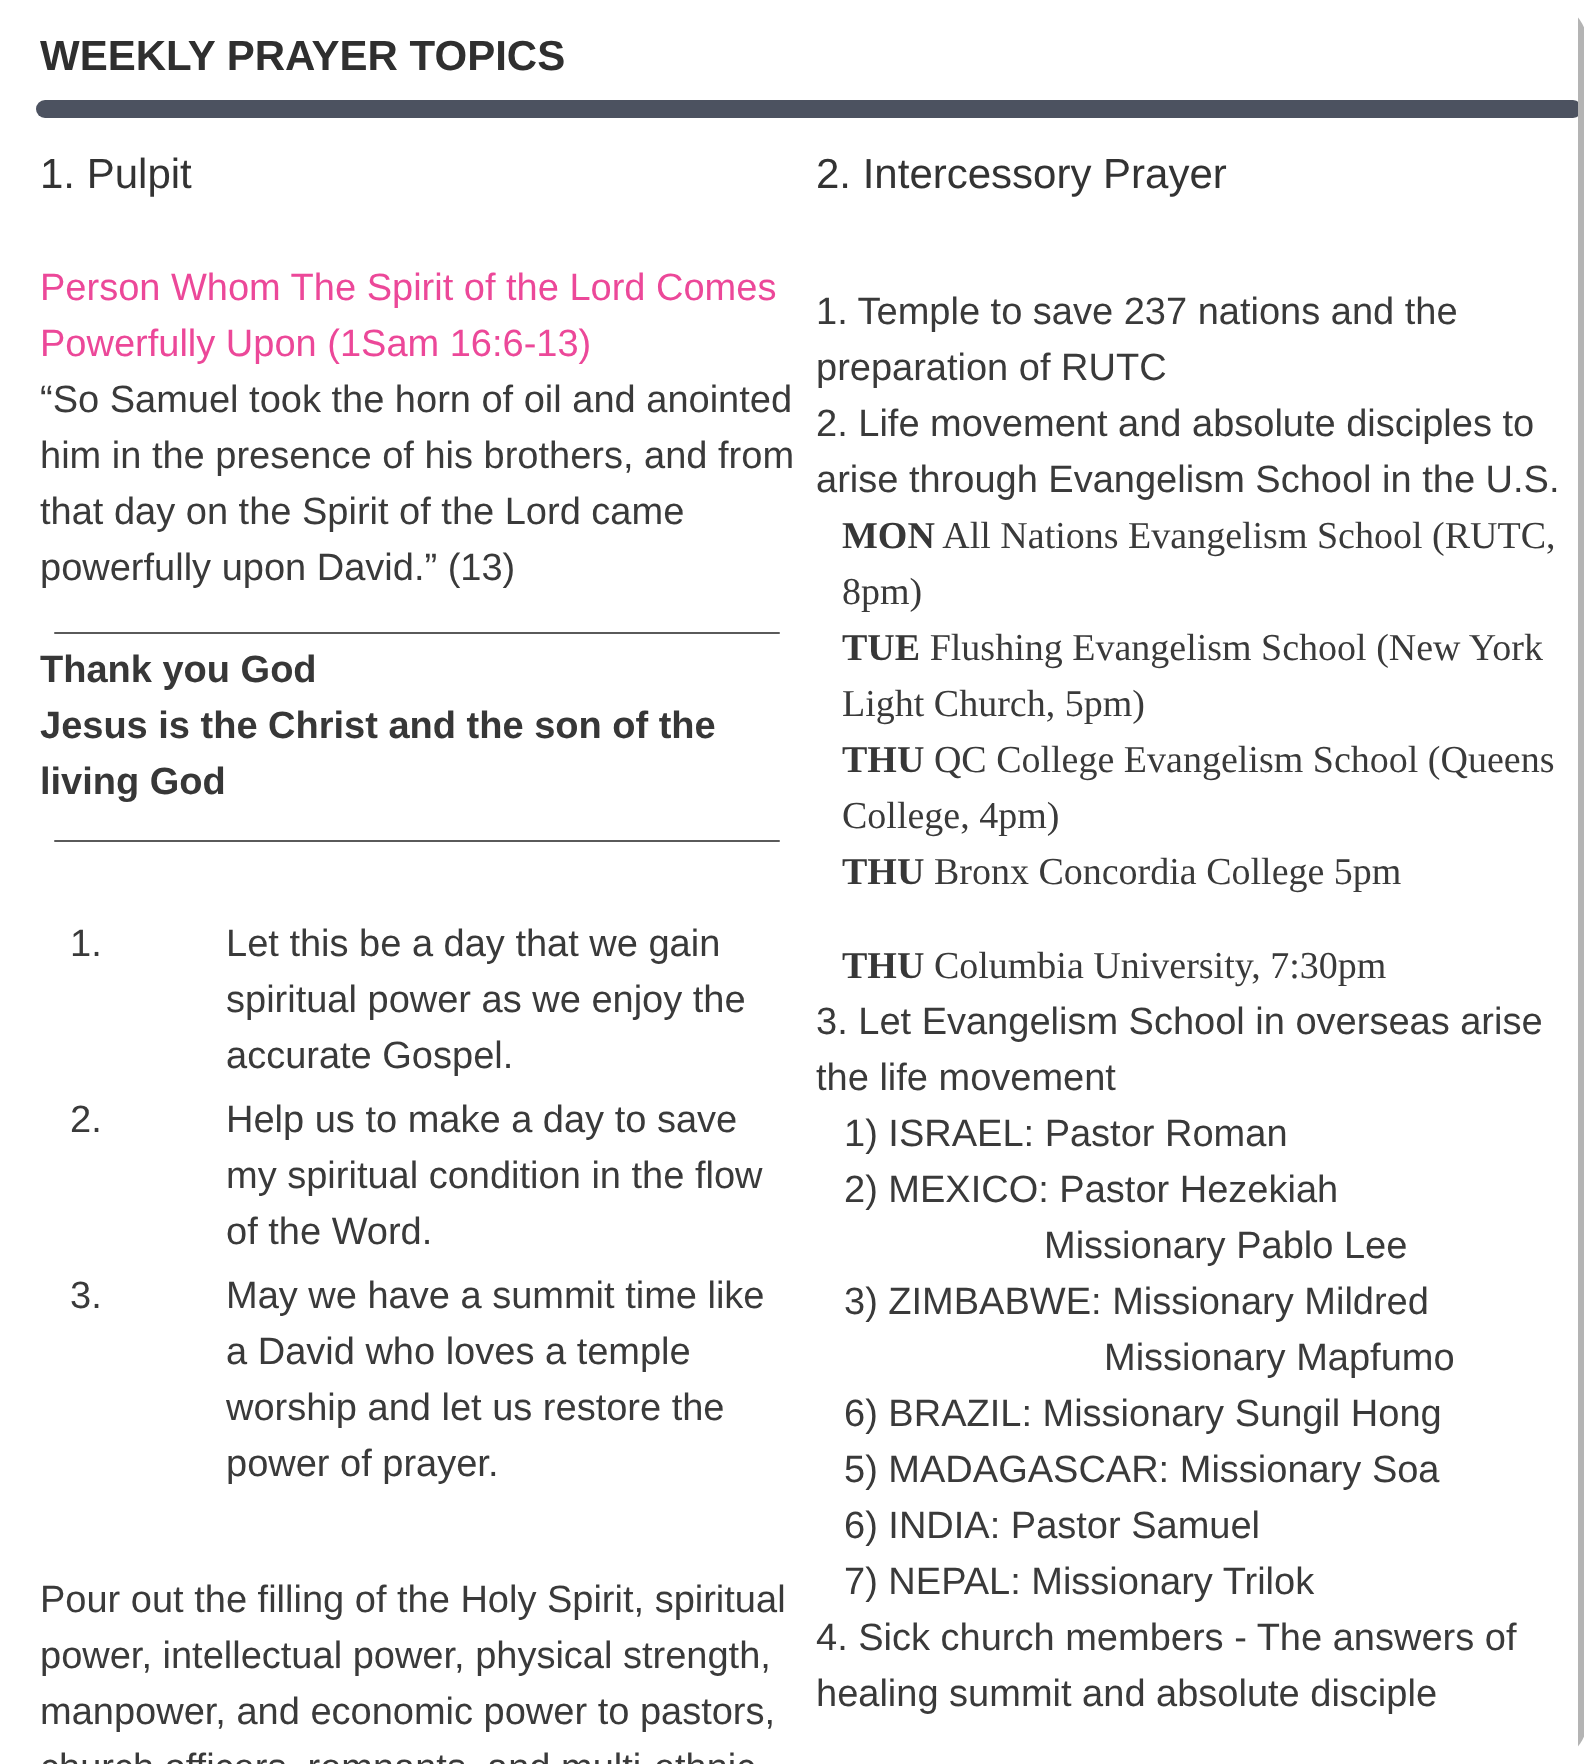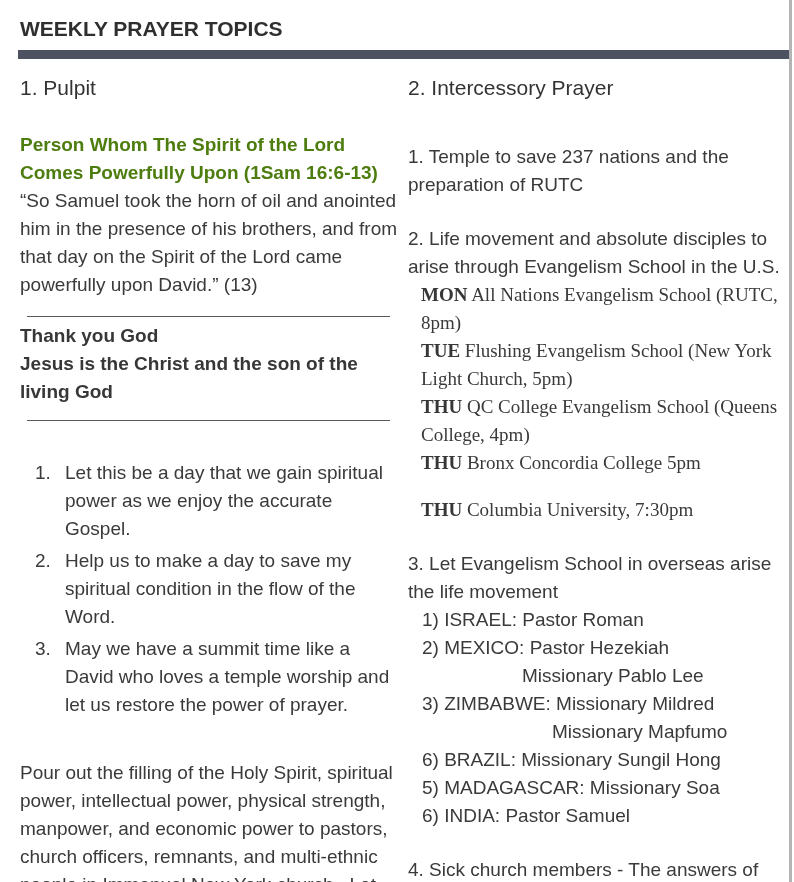--- a/index.html
+++ b/index.html
@@ -1,20 +1,20 @@
 <!DOCTYPE html>
 <html style="--accent: #4c5260; --border: #b4b4b4; --text: #3a3a3a;"><head>
 <meta charset="utf-8">
 <style>
   :root{
     --text:#3a3a3a;
     --accent:#4c5260;
     --border:#b4b4b4;
   }
-  *{box-sizing:border-box;margin:0;padding:0;}
+  *{box-sizing:border-box;margin:0;padding:0;border-radius:23px;}
   html,body{width:794px;height:882px;}
   body{
     background:#ffffff;
     font-family:"Liberation Sans","DejaVu Sans",sans-serif;
     color:var(--text);
     overflow:hidden;
     position:relative;
   }
   .page{
     width:794px;height:882px;
@@ -36,36 +36,36 @@
   }
   
   .columns{display:flex;margin-top:16px;}
   .col{font-size:19px;line-height:28px;}
   .col.left{width:378px;flex:0 0 378px;}
   .col.right{width:372px;flex:0 0 372px;margin-left:10px;}
   .section-heading{
     font-size:21px;font-weight:400;color:#333;line-height:26px;
   }
   
-  .sermon-title{margin-top:30px;font-weight:700;color:#4d7c0f;}
+  .sermon-title{margin-top:30px;font-weight:400;color:#ec4899;}
   .scripture-quote{margin-top:0;}
   .rule{
     height:0;border-bottom:1.6px solid #5a5a5a;
     width:363px;margin-left:7px;
   }
   .rule.r1{margin-top:17px;margin-bottom:5px;}
   .rule.r2{margin-top:14px;margin-bottom:0;}
   .confession p{font-weight:700;color:#373737;}
   .points{margin-top:38px;}
   .point{display:flex;margin-bottom:4px;}
   .point .num{flex:0 0 30px;margin-left:15px;}
-  .point .txt{flex:1;}
+  .point .txt{flex:1;margin-left:48px;}
   .closing-prayer{margin-top:40px;white-space:pre-wrap;}
   
-  .topic{margin-top:26px;}
+  .topic{}
   .topic.first{margin-top:42px;}
   .schedule{margin-top:0;font-family:Liberation Serif, serif;}
   .sched-item{padding-left:13px;}
   .sched-item.gap{margin-top:19px;}
   .sched-item .day{font-weight:700;color:#373737;}
   .overseas{margin-top:0;}
   .ov-item{padding-left:14px;}
   .ov-extra-a{padding-left:114px;}
   .ov-extra-b{padding-left:144px;}
 </style>
@@ -134,20 +134,21 @@
 
       <div class="overseas">
         <div class="ov-item">1) ISRAEL: Pastor Roman</div>
         <div class="ov-item">2) MEXICO: Pastor Hezekiah</div>
         <div class="ov-extra-a">Missionary Pablo Lee</div>
         <div class="ov-item">3) ZIMBABWE: Missionary Mildred</div>
         <div class="ov-extra-b">Missionary Mapfumo</div>
         <div class="ov-item">6) BRAZIL: Missionary Sungil Hong</div>
         <div class="ov-item">5) MADAGASCAR: Missionary Soa</div>
         <div class="ov-item">6) INDIA: Pastor Samuel</div>
+        <div class="ov-item">7) NEPAL: Missionary Trilok</div>
       </div>
 
       <p class="topic">4. Sick church members - The answers of healing summit and absolute disciple</p>
 
     </section>
 
   </div>
 </div>
 
 </body></html>

